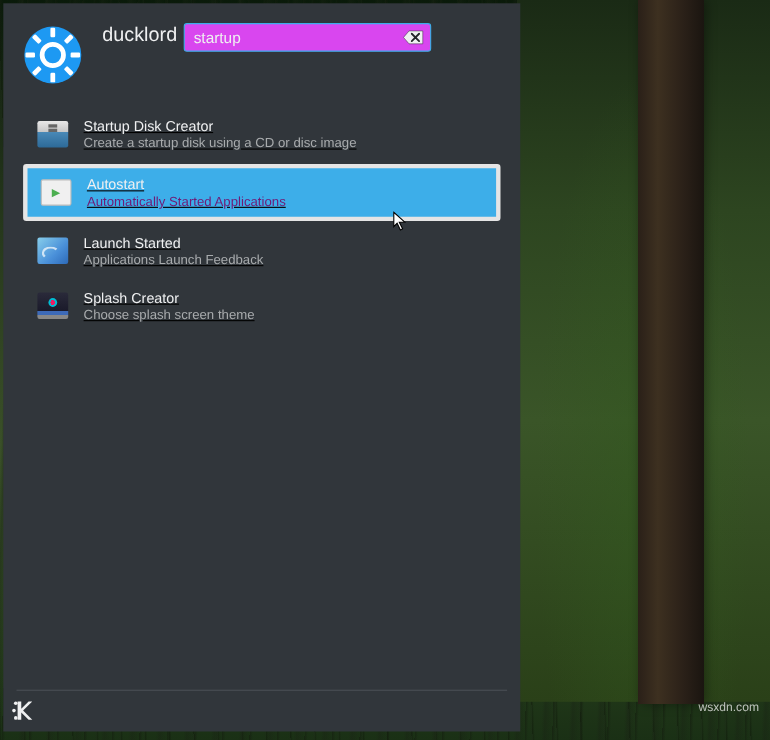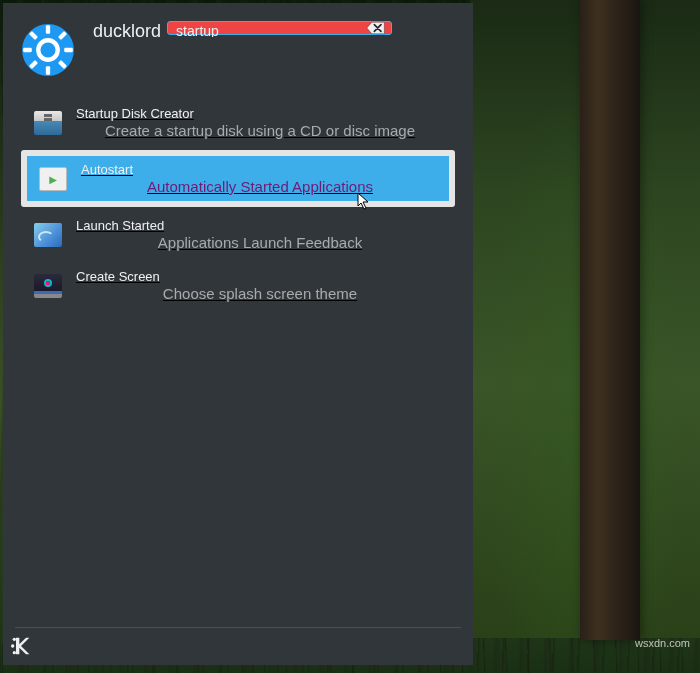--- a/index.html
+++ b/index.html
@@ -88,22 +88,22 @@
     }
     .username {
       font-size: 18px;
       color: #eff0f1;
       font-weight: 400;
     }
     .search-box {
       position: relative;
       border: 1px solid #3daee9;
       border-radius: 3px;
-      background: #ef4444;
-      height: 14px;
+      background: #d946ef;
+      height: 26px;
     }
     .search-input {
       width: 100%;
       height: 100%;
       background: transparent;
       border: none;
       outline: none;
       color: #eff0f1;
       font-size: 14px;
       padding: 0 34px 0 8px;
@@ -132,21 +132,21 @@
       align-items: center;
       gap: 12px;
       padding: 6px 10px;
       border-radius: 3px;
       border: 1px solid transparent;
       margin-bottom: 4px;
       min-height: 42px;
     }
     .result-item.selected {
       background: #3daee9;
-      border: 6px solid #e5e5e5;
+      border: 4px solid #e5e5e5;
     }
     .result-icon {
       width: 32px;
       height: 32px;
       flex-shrink: 0;
       display: flex;
       align-items: center;
       justify-content: center;
     }
     .result-text {
@@ -155,23 +155,22 @@
       flex-direction: column;
       gap: 1px;
       text-decoration: underline;
     }
     .result-title {
       font-size: 13px;
       color: #eff0f1;
       font-weight: 400;
     }
     .result-desc {
-      font-size: 15px;
+      font-size: 12px;
       color: #a8abad;
-      text-align: center;
     }
     .result-item.selected .result-desc {
       color: #701a75;
     }
     .cursor {
       position: absolute;
       top: 192px;
       left: 357px;
       width: 12px;
       height: 18px;
@@ -337,21 +336,21 @@
         <div class="result-title">Launch Started</div>
         <div class="result-desc">Applications Launch Feedback</div>
       </div>
     </div>
 
     <div class="result-item">
       <div class="result-icon">
           <div class="icon-splash"></div>
         </div>
       <div class="result-text">
-        <div class="result-title">Create Screen</div>
+        <div class="result-title">Splash Creator</div>
         <div class="result-desc">Choose splash screen theme</div>
       </div>
     </div>
   </div>
 
   <div class="launcher-footer">
     <div class="footer-logo">
       <svg viewBox="0 0 24 24">
         <path d="M 6 2 L 6 22 L 10 22 L 10 14 L 18 22 L 22 22 L 12 12 L 22 2 L 18 2 L 10 10 L 10 2 Z" fill="#eff0f1"></path>
         <circle cx="4" cy="4" r="2" fill="#eff0f1"></circle>

